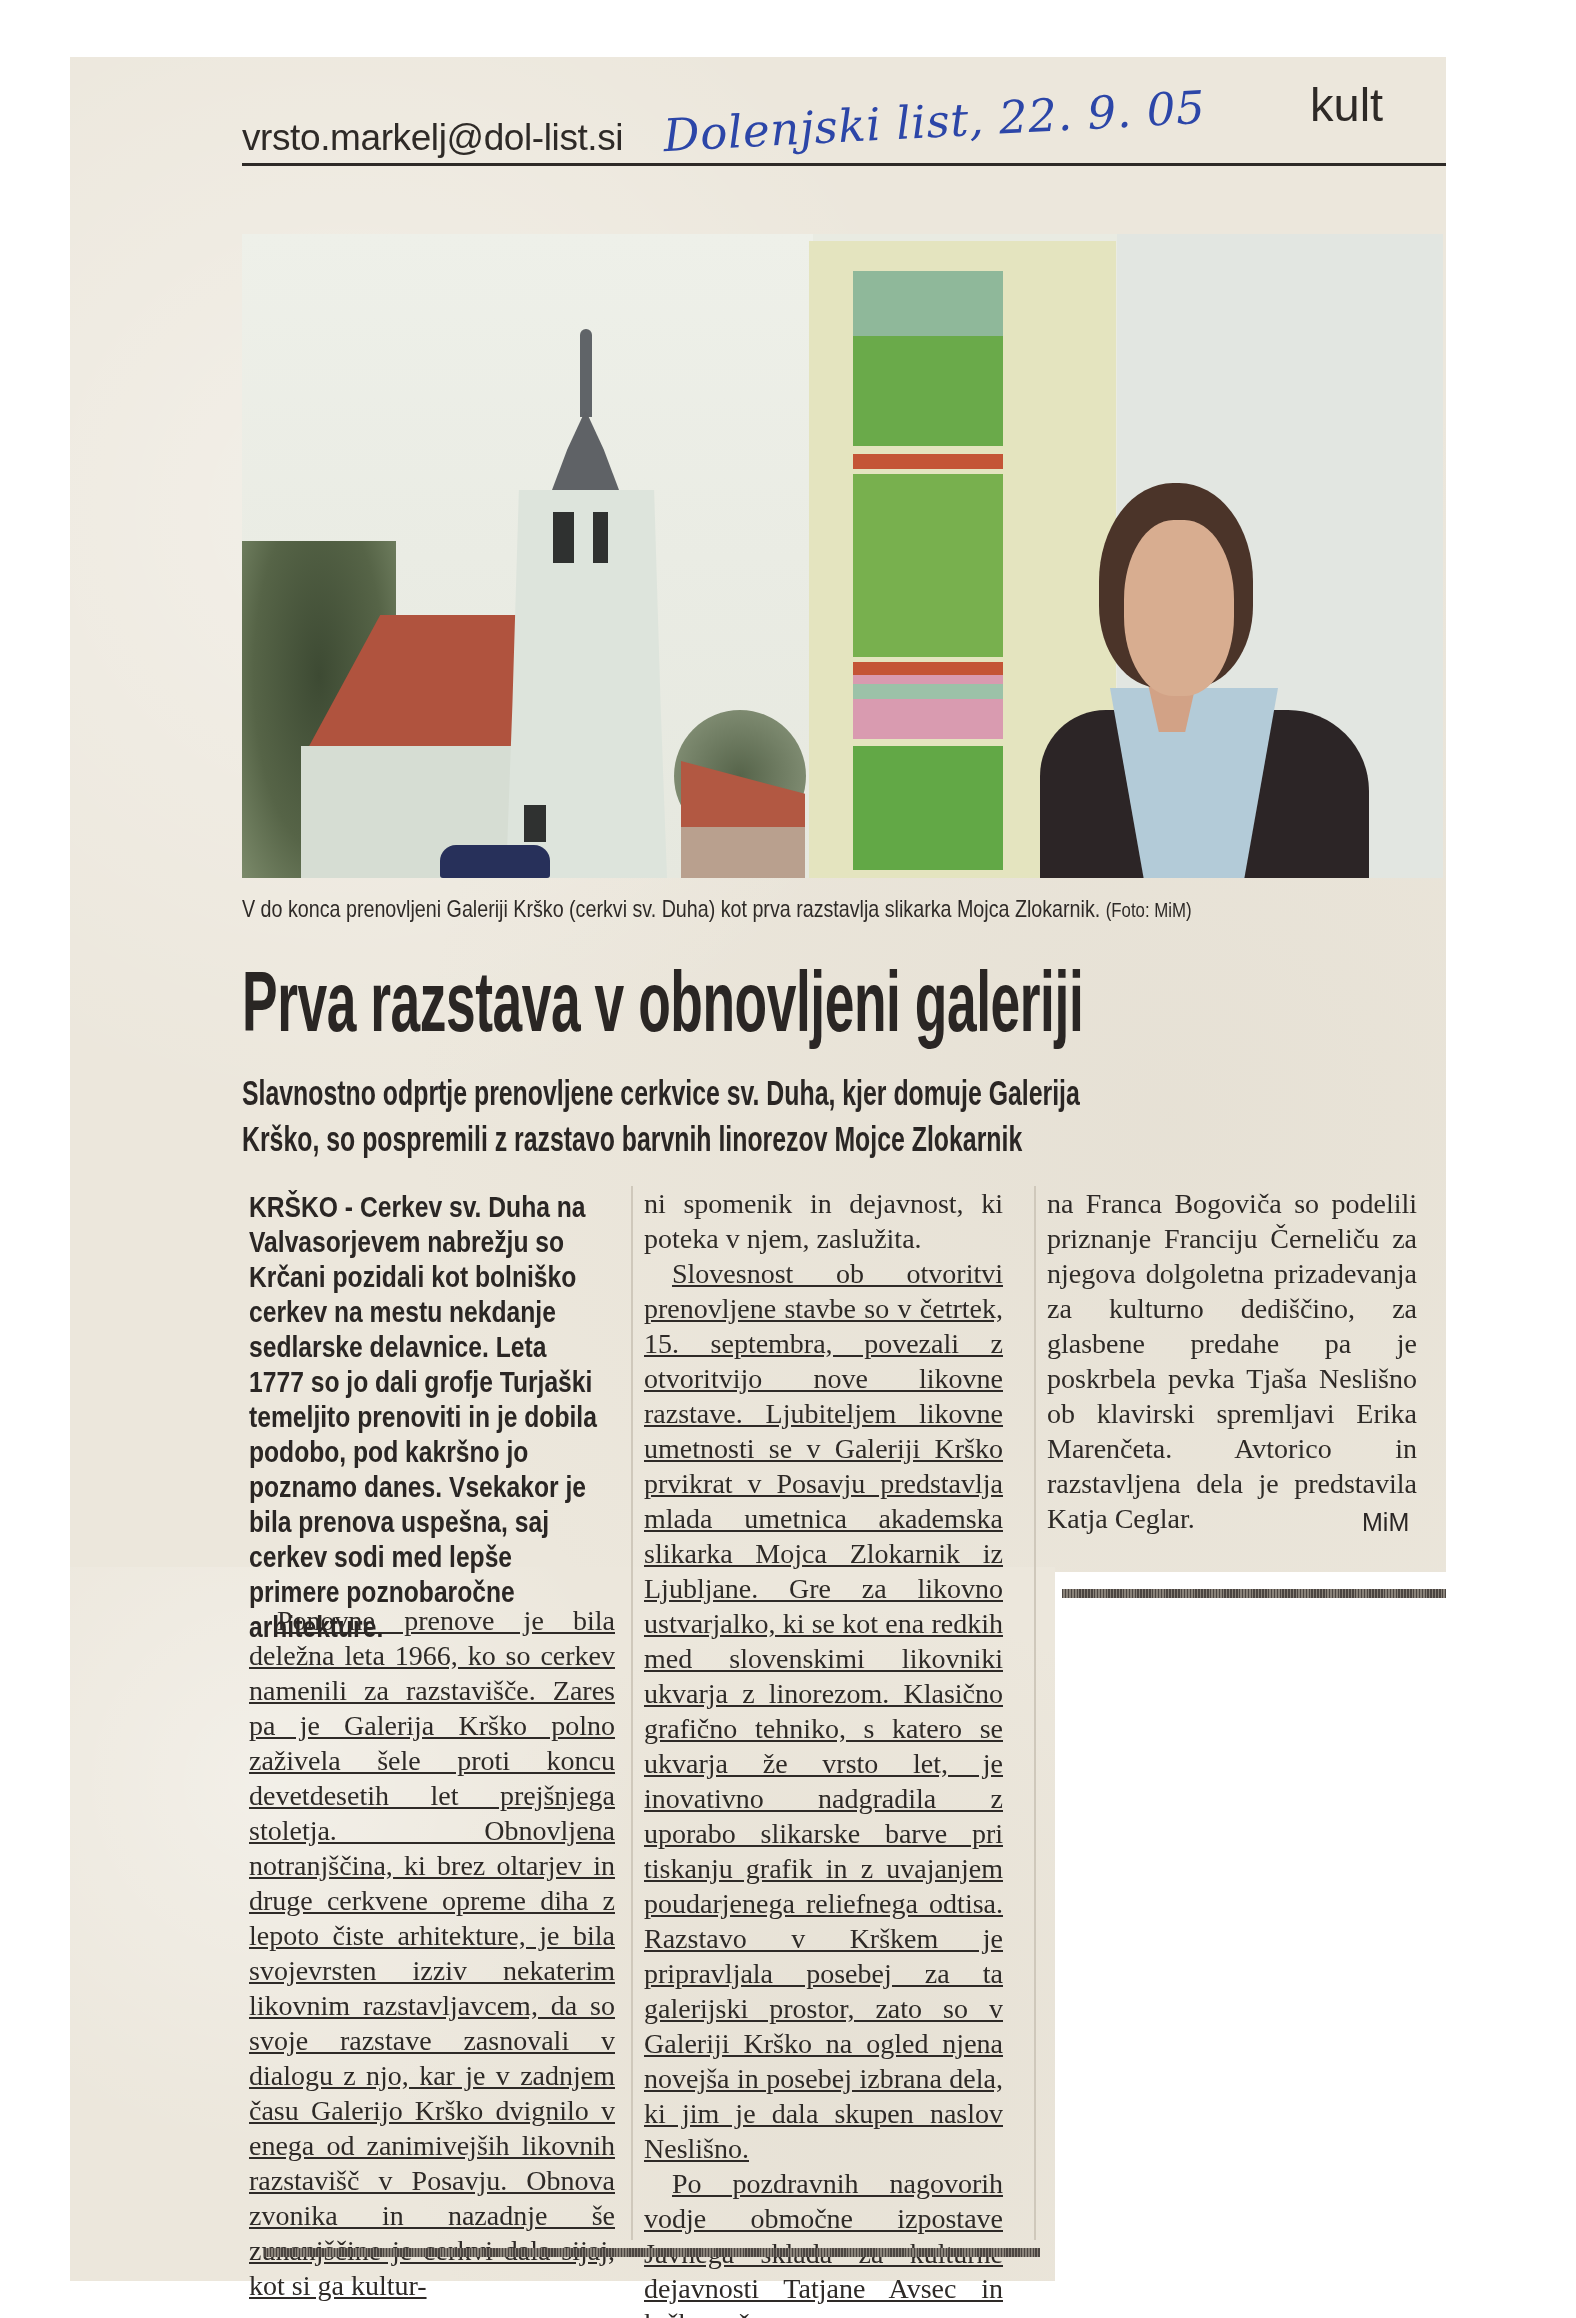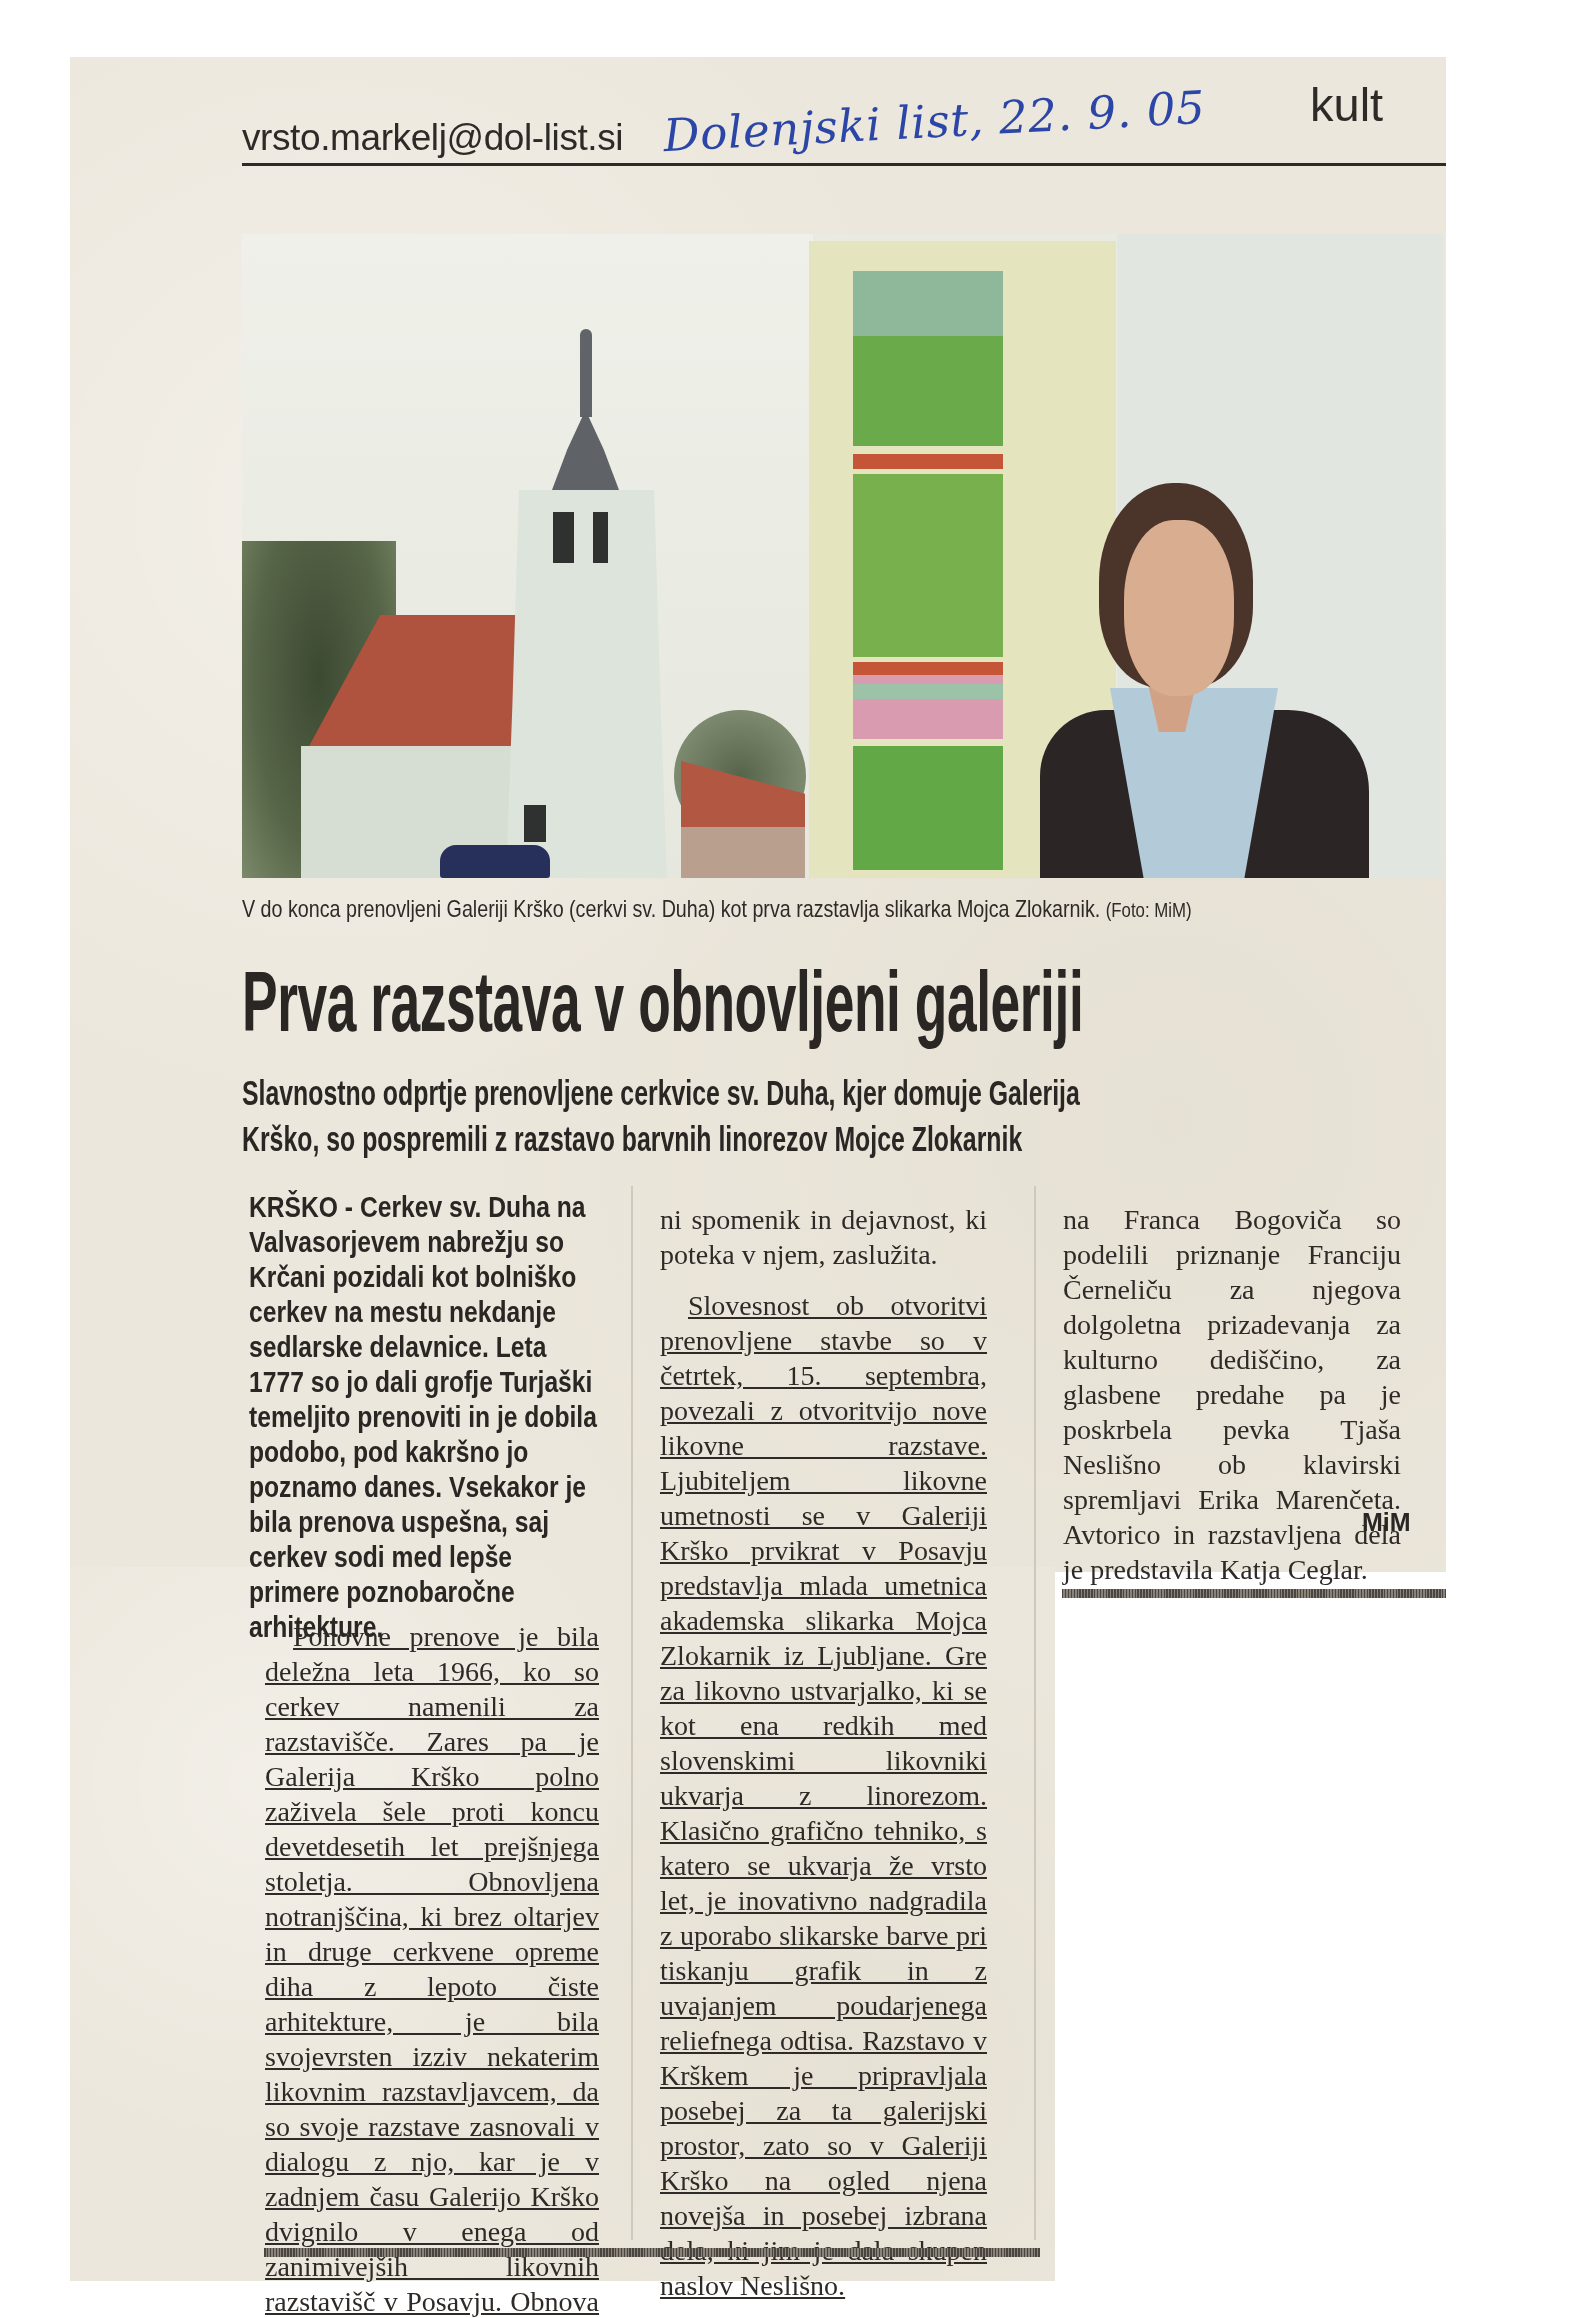--- a/index.html
+++ b/index.html
@@ -87,35 +87,35 @@
   .subhead {
     position: absolute; left: 242px; top: 1070px;
     font-family: "Liberation Sans", sans-serif; font-weight: bold; font-size: 35px; line-height: 46px;
     color: #2a2624; transform: scaleX(0.71); transform-origin: left top; white-space: nowrap;
   }
 
   .col {
     position: absolute; font-family: "Liberation Serif", serif; font-size: 28px; line-height: 35px;
     color: #2e2a27; text-align: justify;
   }
-  .col p { margin: 16px; }
+  .col p { margin: 0; }
   .col .indent { text-indent: 28px; text-decoration: underline; }
   .col-lead {
     position: absolute; left: 249px; top: 1190px; width: 351px;
     font-family: "Liberation Sans", sans-serif; font-weight: bold; font-size: 29px; line-height: 35px;
     color: #2a2624; transform: scaleX(0.85); transform-origin: left top; width: 410px;
   }
   .col-lead .dateline { font-weight: bold; }
   .col-1-serif { left: 249px; top: 1603px; width: 366px; }
   .col-2 { left: 644px; top: 1186px; width: 359px; }
   .col-3 { left: 1047px; top: 1186px; width: 370px; }
 
   .signature {
     position: absolute; left: 1362px; top: 1508px;
-    font-family: "Liberation Sans", sans-serif; font-weight: bold; font-size: 25px; color: #2a2624;
+    font-family: "Liberation Sans", sans-serif; font-weight: normal; font-size: 25px; color: #2a2624;
   }
   .rule-thick {
     position: absolute; height: 8.8px;
     background: repeating-linear-gradient(90deg, #4b4541 0 1.5px, #8a837a 1.5px 2.9px);
   }
   .rule-right  { left: 1062px; top: 1589px; width: 384px; }
   .rule-bottom { left: 264px;  top: 2248px; width: 776px; }
   .col-divider { position:absolute; width:1.5px; background:#cfc8bb; }
 </style>
 </head>

